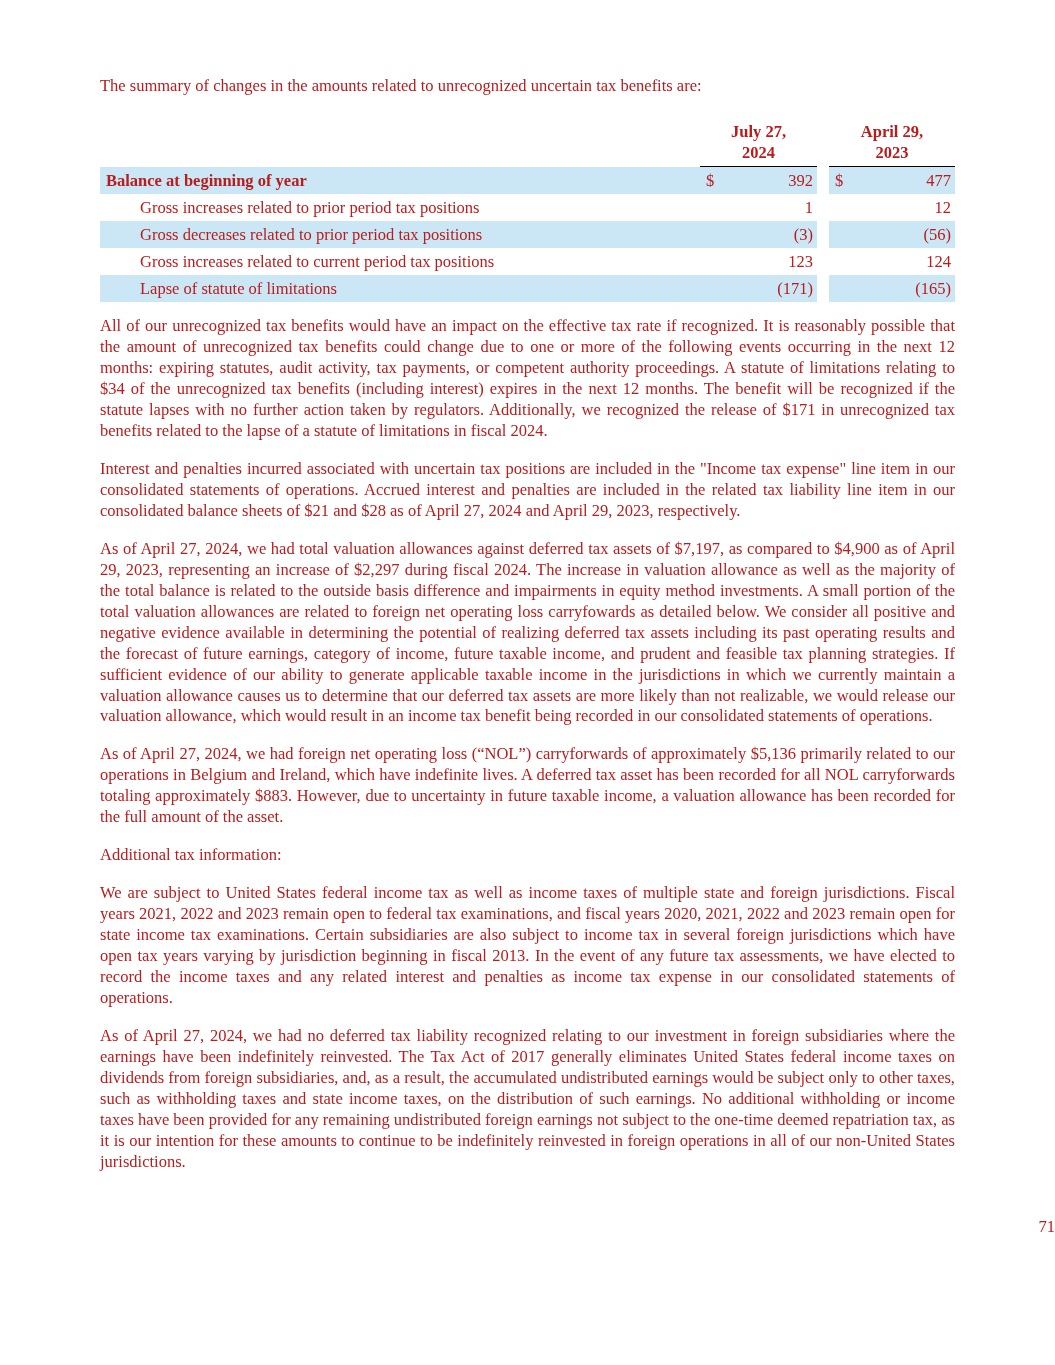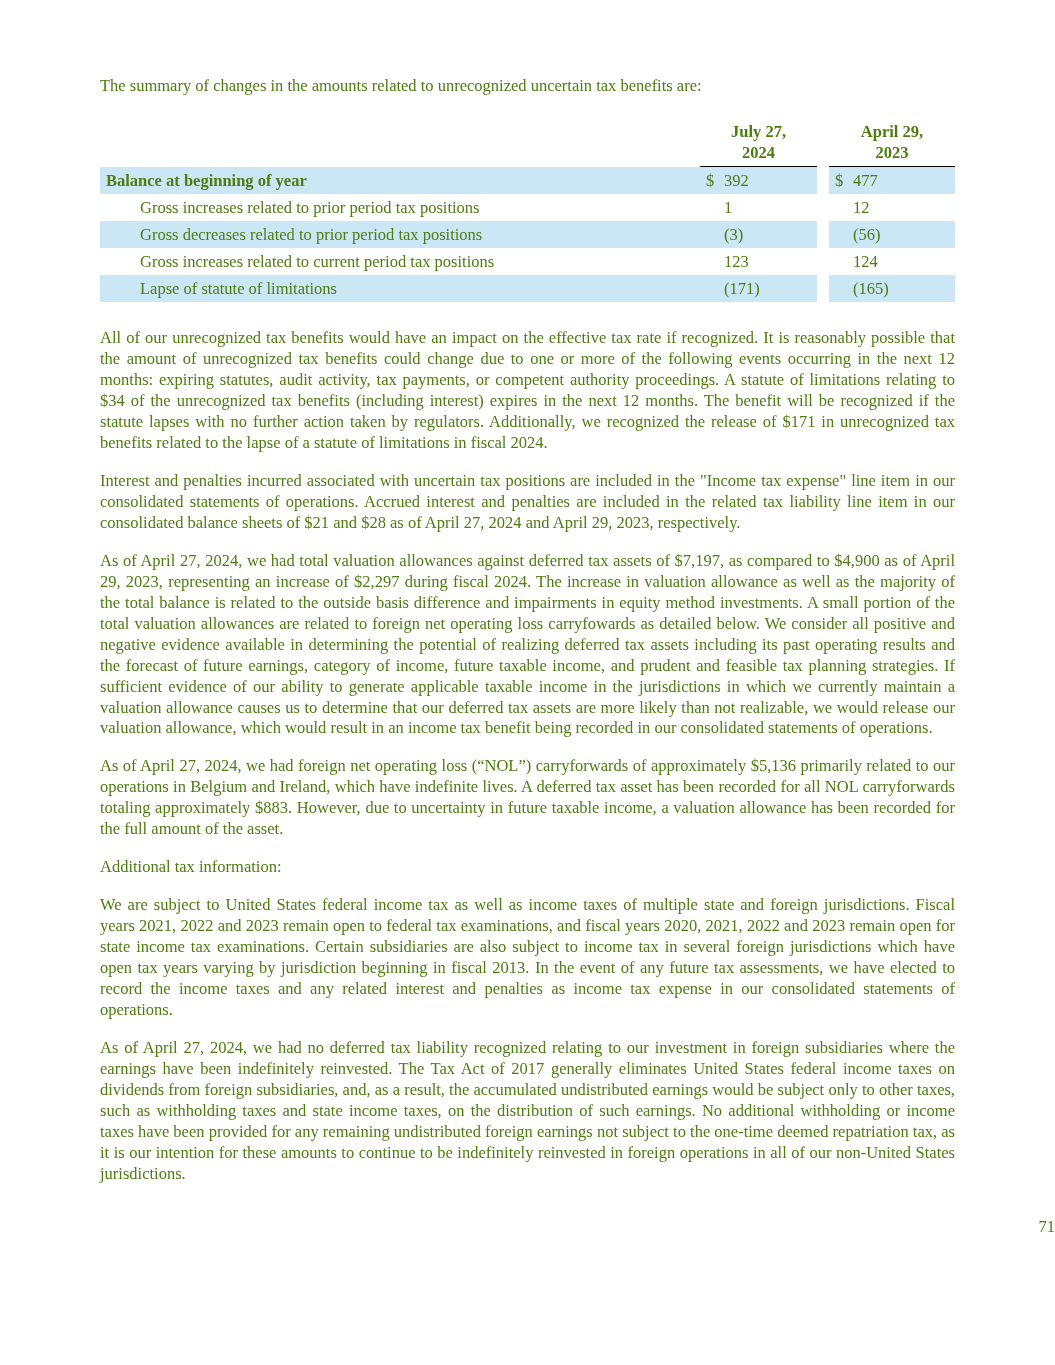--- a/index.html
+++ b/index.html
@@ -4,21 +4,21 @@
 <style>
   html, body { margin: 0; padding: 0; background: #ffffff; }
   .page {
     position: relative;
     width: 1055px;
     height: 1269px;
     box-sizing: border-box;
     padding: 76px 100px 16px 100px;
     font-family: "Liberation Serif", serif;
     font-size: 16.5px;
-    color: #4d7c0f;
+    color: #b91c1c;
     background: #fff;
   }
   .intro { margin: 0 0 26px 0; }
 
   table.tax-table {
     width: 100%;
     border-collapse: collapse;
     table-layout: fixed;
     font-size: 16.5px;
   }
@@ -34,35 +34,35 @@
     vertical-align: bottom;
     padding: 0 0 3px 0;
     border-bottom: 1.5px solid #000;
     line-height: 1.25;
   }
   td { vertical-align: bottom; padding: 4px 2px 3px 2px; }
   td.label { padding-left: 6px; }
   tr.indent td.label { padding-left: 40px; }
   tr.bold td.label { font-weight: bold; }
   td.d { text-align: left; padding-left: 6px; }
-  td.v { padding-right: 4px; }
+  td.v { text-align: right; padding-right: 4px; }
   td.gap { padding: 0; }
   tr.shaded td { background: #cbe7f5; }
   tr.shaded td.gap { background: #ffffff; }
   tr.total td.d, tr.total td.v {
     border-top: 1px solid #000;
     border-bottom: 3px double #000;
   }
 
   .para {
     text-align: justify;
     margin: 17px 0 0 0;
     line-height: 1.27;
   }
-  .para.first { margin-top: 26px; }
+  .para.first { margin-top: 14px; }
   .para.italic { text-align: left; }
 
   .page-number {
     position: absolute;
     left: 0; right: 0;
     bottom: 32px;
     text-align: right;
   }
 </style>
 </head>

